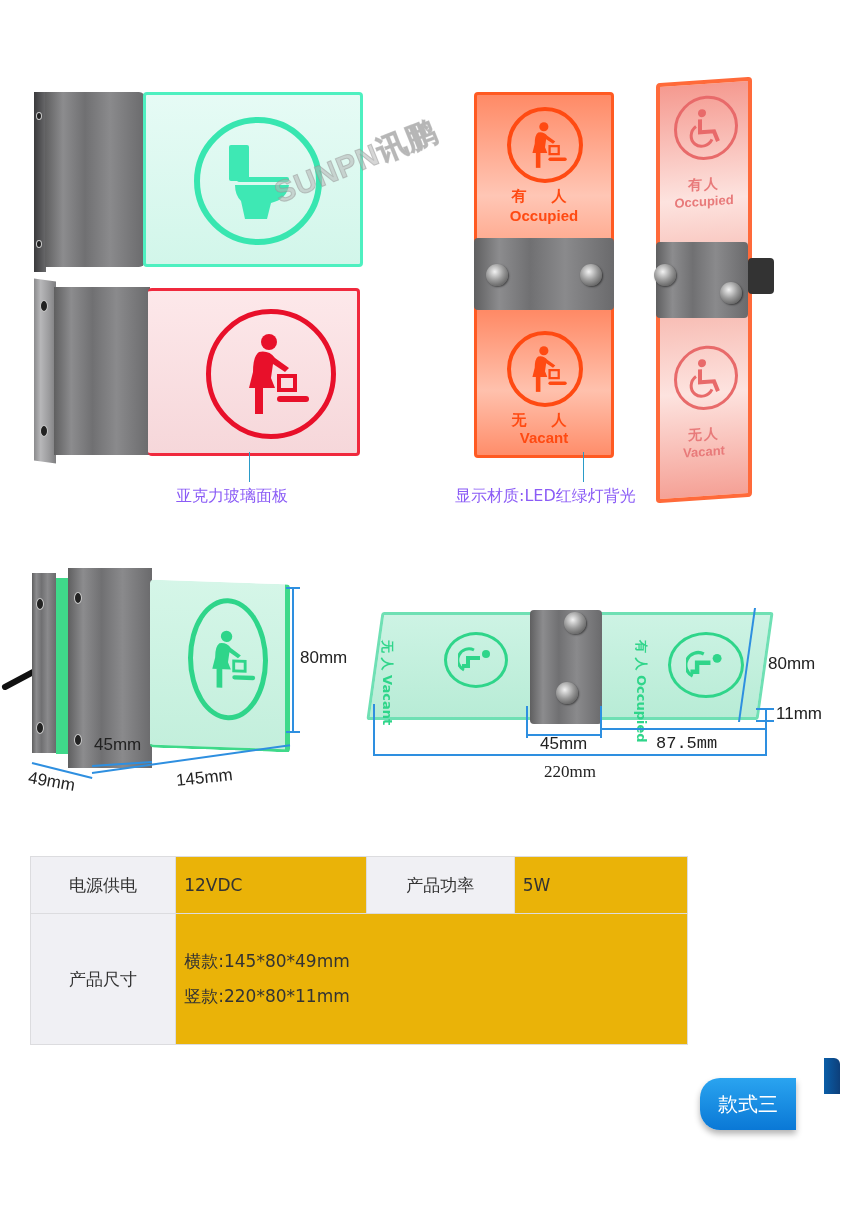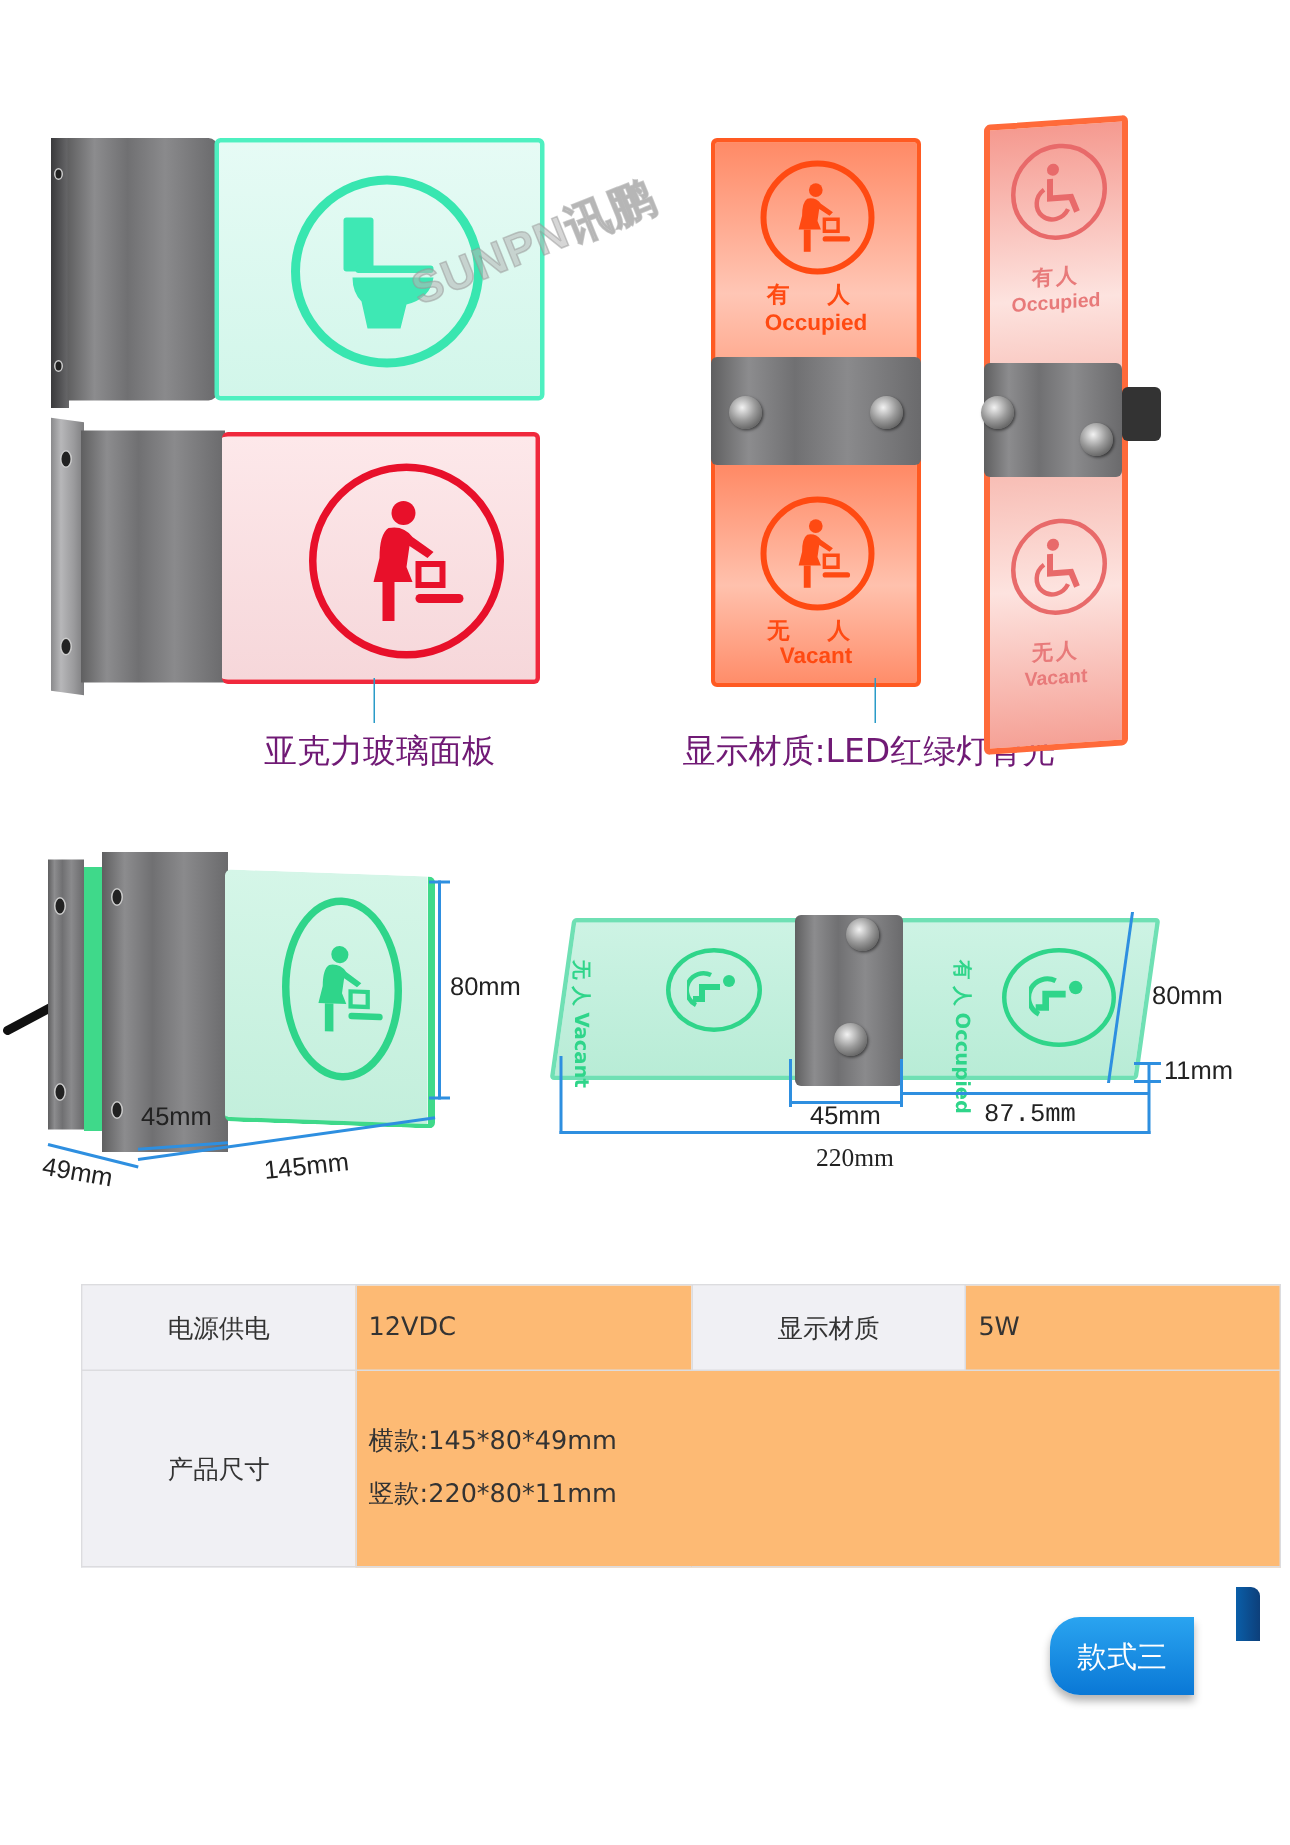--- a/index.html
+++ b/index.html
@@ -7,30 +7,30 @@
   .abs { position: absolute; }
   
   .metal { background: linear-gradient(90deg, #5f5f60 0%, #8c8c8e 18%, #707072 40%, #8a8a8c 65%, #6a6a6c 100%); }
   .metal-light { background: linear-gradient(90deg, #8a8a8c 0%, #b7b7b9 30%, #9a9a9c 70%, #7d7d7f 100%); }
   .hole { position: absolute; width: 8px; height: 12px; border-radius: 50%; background: #222; border: 1px solid #ccc; }
   .bolt { position: absolute; width: 22px; height: 22px; border-radius: 50%; background: radial-gradient(circle at 40% 35%, #f2f2f2 0%, #9a9a9a 45%, #3f3f3f 100%); box-shadow: 1px 1px 2px rgba(0,0,0,.5); }
   .panel { position: absolute; border-radius: 4px; }
   .sign-circle { position: absolute; border-radius: 50%; display: flex; align-items: center; justify-content: center; }
   .sign-text-cn { position: absolute; width: 100%; text-align: center; font-weight: bold; letter-spacing: 10px; }
   .sign-text-en { position: absolute; width: 100%; text-align: center; font-weight: bold; font-family: "Liberation Sans", sans-serif; }
-  .caption { position: absolute; font-size: 22px; color: #701a75; white-space: nowrap; }
+  .caption { position: absolute; font-size: 16px; color: #8b5cf6; white-space: nowrap; }
   .leader { position: absolute; width: 1px; background: #2a9bc8; }
   .dim { position: absolute; background: #2e8fe0; }
   .dim-label { position: absolute; font-size: 17px; color: #222; font-family: "Liberation Sans", sans-serif; white-space: nowrap; }
   .watermark { position: absolute; font-family: "Liberation Sans", sans-serif; font-size: 30px; color: rgba(180,180,180,0.55); transform: rotate(-22deg); font-weight: bold; letter-spacing: 1px; -webkit-text-stroke: 1px rgba(150,150,150,0.5); }
   
-  table.spec { position: absolute; left: 30px; top: 856px; width: 800px; border-collapse: collapse; font-size: 17px; margin-left: 24px; }
+  table.spec { position: absolute; left: 30px; top: 856px; width: 658px; border-collapse: collapse; font-size: 17px; }
   table.spec td { border: 1px solid #dcdcdf; height: 57px; }
   table.spec td.k { background: #f0f0f4; text-align: center; color: #333; }
-  table.spec td.v { background: #fdba74; padding-left: 8px; color: #333; }
+  table.spec td.v { background: #eab308; padding-left: 8px; color: #333; }
   .badge { position: absolute; left: 700px; top: 1078px; width: 96px; height: 52px; background: linear-gradient(180deg, #2aa4f0 0%, #0a78d6 100%); border-radius: 20px 0 0 20px; color: #fff; font-size: 20px; display: flex; align-items: center; justify-content: center; box-shadow: 0 4px 6px rgba(0,0,0,.3); }
   .badge-fold { position: absolute; left: 824px; top: 1058px; width: 16px; height: 36px; background: linear-gradient(90deg, #0a5ea8, #0d3f7a); border-radius: 0 6px 0 0; }
 </style>
 </head>
 <body>
 
 <div>
   <div class="abs metal" style="left:34px;top:92px;width:12px;height:180px;background:linear-gradient(90deg,#3a3a3c,#6a6a6c);"></div>
   <div class="hole" style="left:36px;top:112px;width:6px;height:8px;"></div>
   <div class="hole" style="left:36px;top:240px;width:6px;height:8px;"></div>
@@ -208,21 +208,21 @@
   <colgroup>
     <col style="width:183px">
       <col style="width:224px">
       <col style="width:183px">
       <col style="width:210px">
   </colgroup>
   <tbody>
       <tr>
     <td class="k">电源供电</td>
     <td class="v">12VDC</td>
-    <td class="k">显示材质</td>
+    <td class="k">产品功率</td>
     <td class="v">5W</td>
   </tr>
   <tr>
     <td class="k" style="height:131px;">产品尺寸</td>
     <td class="v" colspan="3" style="height:131px;line-height:35px;">
       <div>横款:145*80*49mm</div>
       <div>竖款:220*80*11mm</div>
     </td>
   </tr>
 </tbody>

